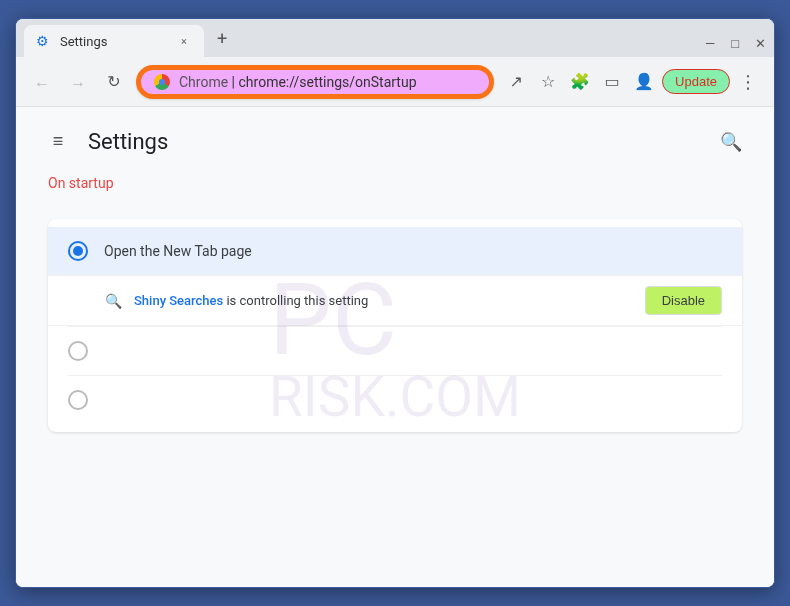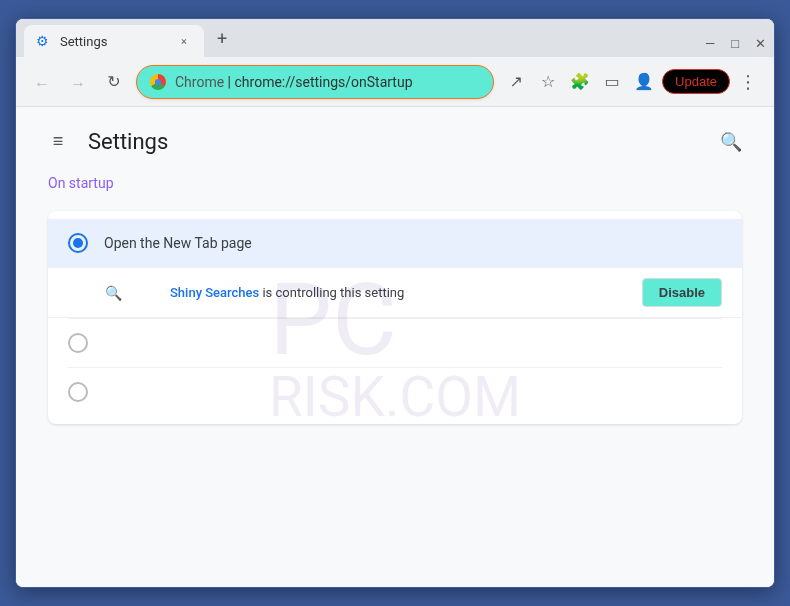--- a/index.html
+++ b/index.html
@@ -107,27 +107,27 @@
       align-items: center;
       justify-content: center;
       cursor: pointer;
       color: #555;
       font-size: 16px;
     }
     .nav-btn.disabled { color: #bbb; cursor: default; }
     .address-bar {
       flex: 1;
       height: 34px;
-      background: #5eead4;
+      background: #f0abfc;
       border-radius: 20px;
       display: flex;
       align-items: center;
       padding: 0 12px;
       gap: 8px;
-      border: 1px solid #f97316;
+      border: 5px solid #f97316;
       box-shadow: 0 1px 3px rgba(0,0,0,0.1);
     }
     .address-icon {
       width: 18px;
       height: 18px;
       display: flex;
       align-items: center;
       justify-content: center;
     }
     .address-chrome-logo {
@@ -166,21 +166,21 @@
       height: 28px;
       border-radius: 50%;
       display: flex;
       align-items: center;
       justify-content: center;
       cursor: pointer;
       color: #555;
       font-size: 16px;
     }
     .update-btn {
-      background: #000000;
+      background: #86efac;
       border: 1.5px solid #d93025;
       color: #d93025;
       border-radius: 16px;
       padding: 4px 12px;
       font-size: 13px;
       font-weight: 500;
       cursor: pointer;
       display: flex;
       align-items: center;
       gap: 4px;
@@ -256,22 +256,22 @@
       cursor: pointer;
       border-radius: 50%;
       font-size: 18px;
       color: #555;
     }
     .settings-body {
       padding: 0 32px;
     }
     .section-title {
       font-size: 14px;
-      color: #8b5cf6;
-      margin-bottom: 20px;
+      color: #ef4444;
+      margin-bottom: 28px;
       font-weight: 400;
     }
     .options-card {
       background: #fff;
       border-radius: 8px;
       box-shadow: 0 1px 3px rgba(0,0,0,0.12);
       overflow: hidden;
       padding: 8px 0;
     }
     .option-row {
@@ -328,31 +328,30 @@
     }
     .extension-text {
       font-size: 13px;
       color: #3c4043;
       flex: 1;
     }
     .extension-link {
       color: #1a73e8;
       font-weight: 500;
       text-decoration: none;
-      margin-left: 36px;
     }
     .disable-btn {
       border: 1px solid #dadce0;
-      background: #5eead4;
+      background: #bef264;
       color: #3c4043;
       padding: 6px 16px;
       border-radius: 4px;
       font-size: 13px;
       cursor: pointer;
-      font-weight: 700;
+      font-weight: 400;
     }
     .divider {
       height: 1px;
       background: #f0f0f0;
       margin: 0 20px;
     }
   </style>
 </head>
 <body>
 

